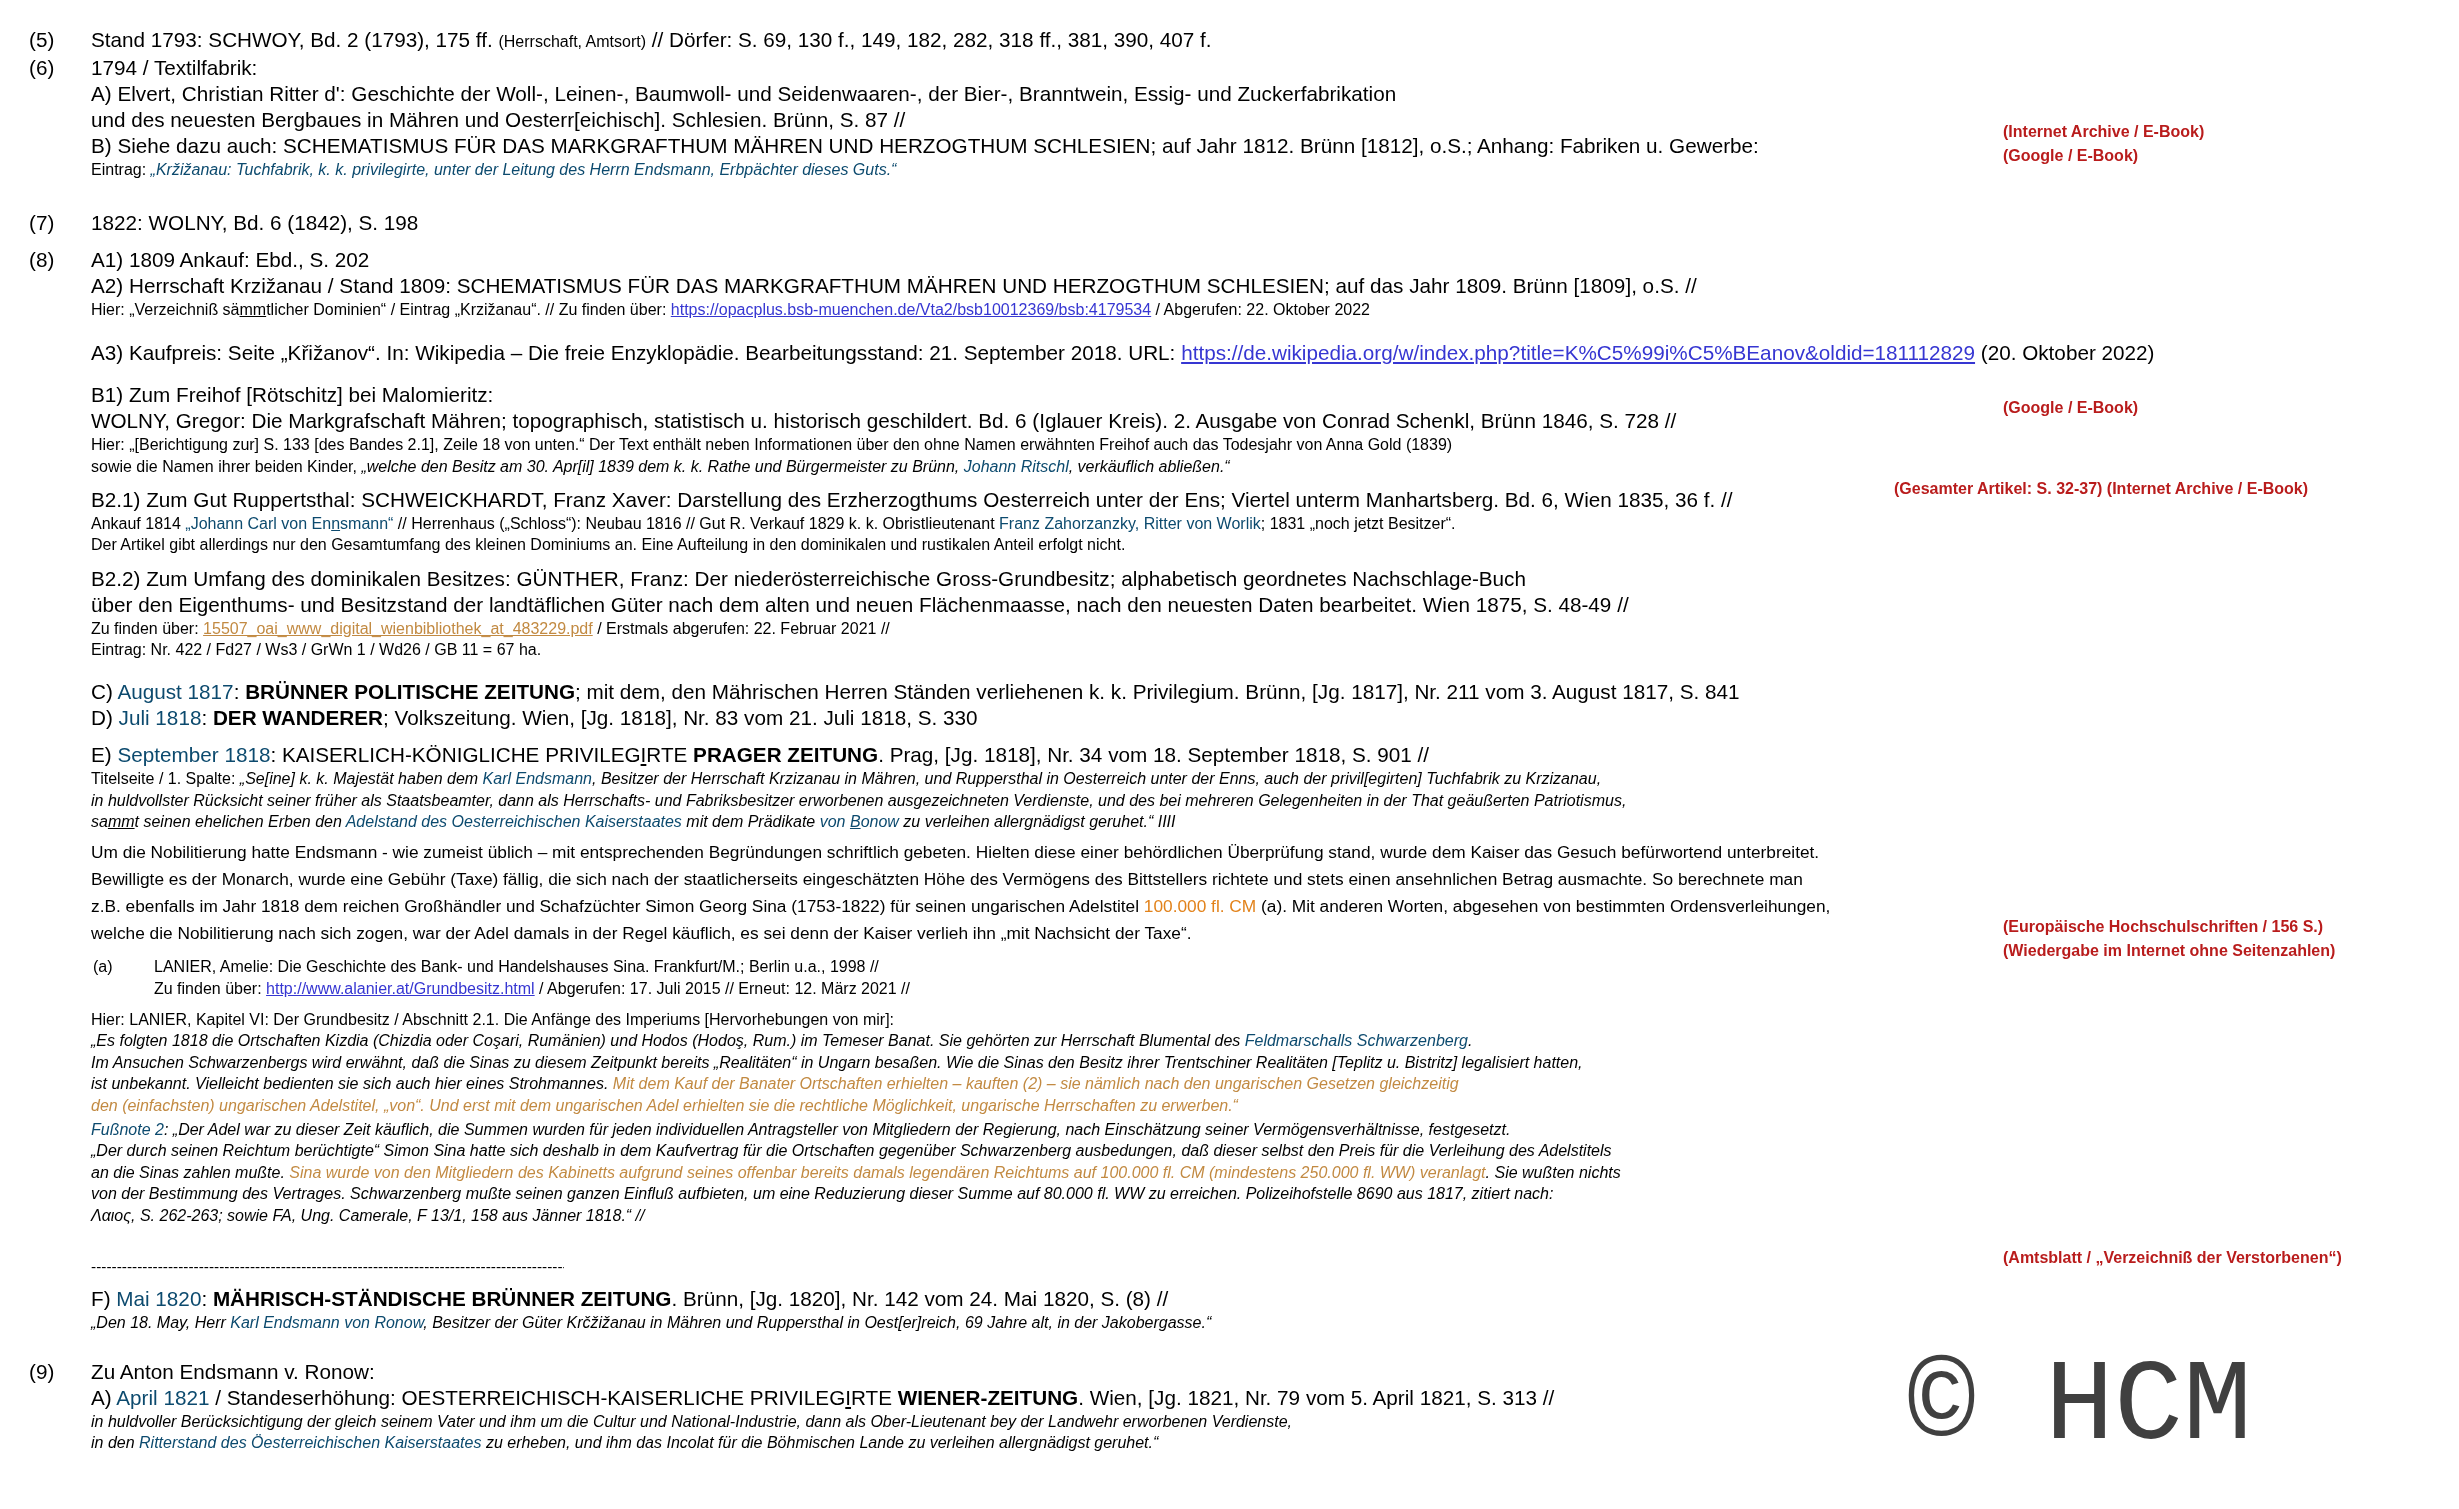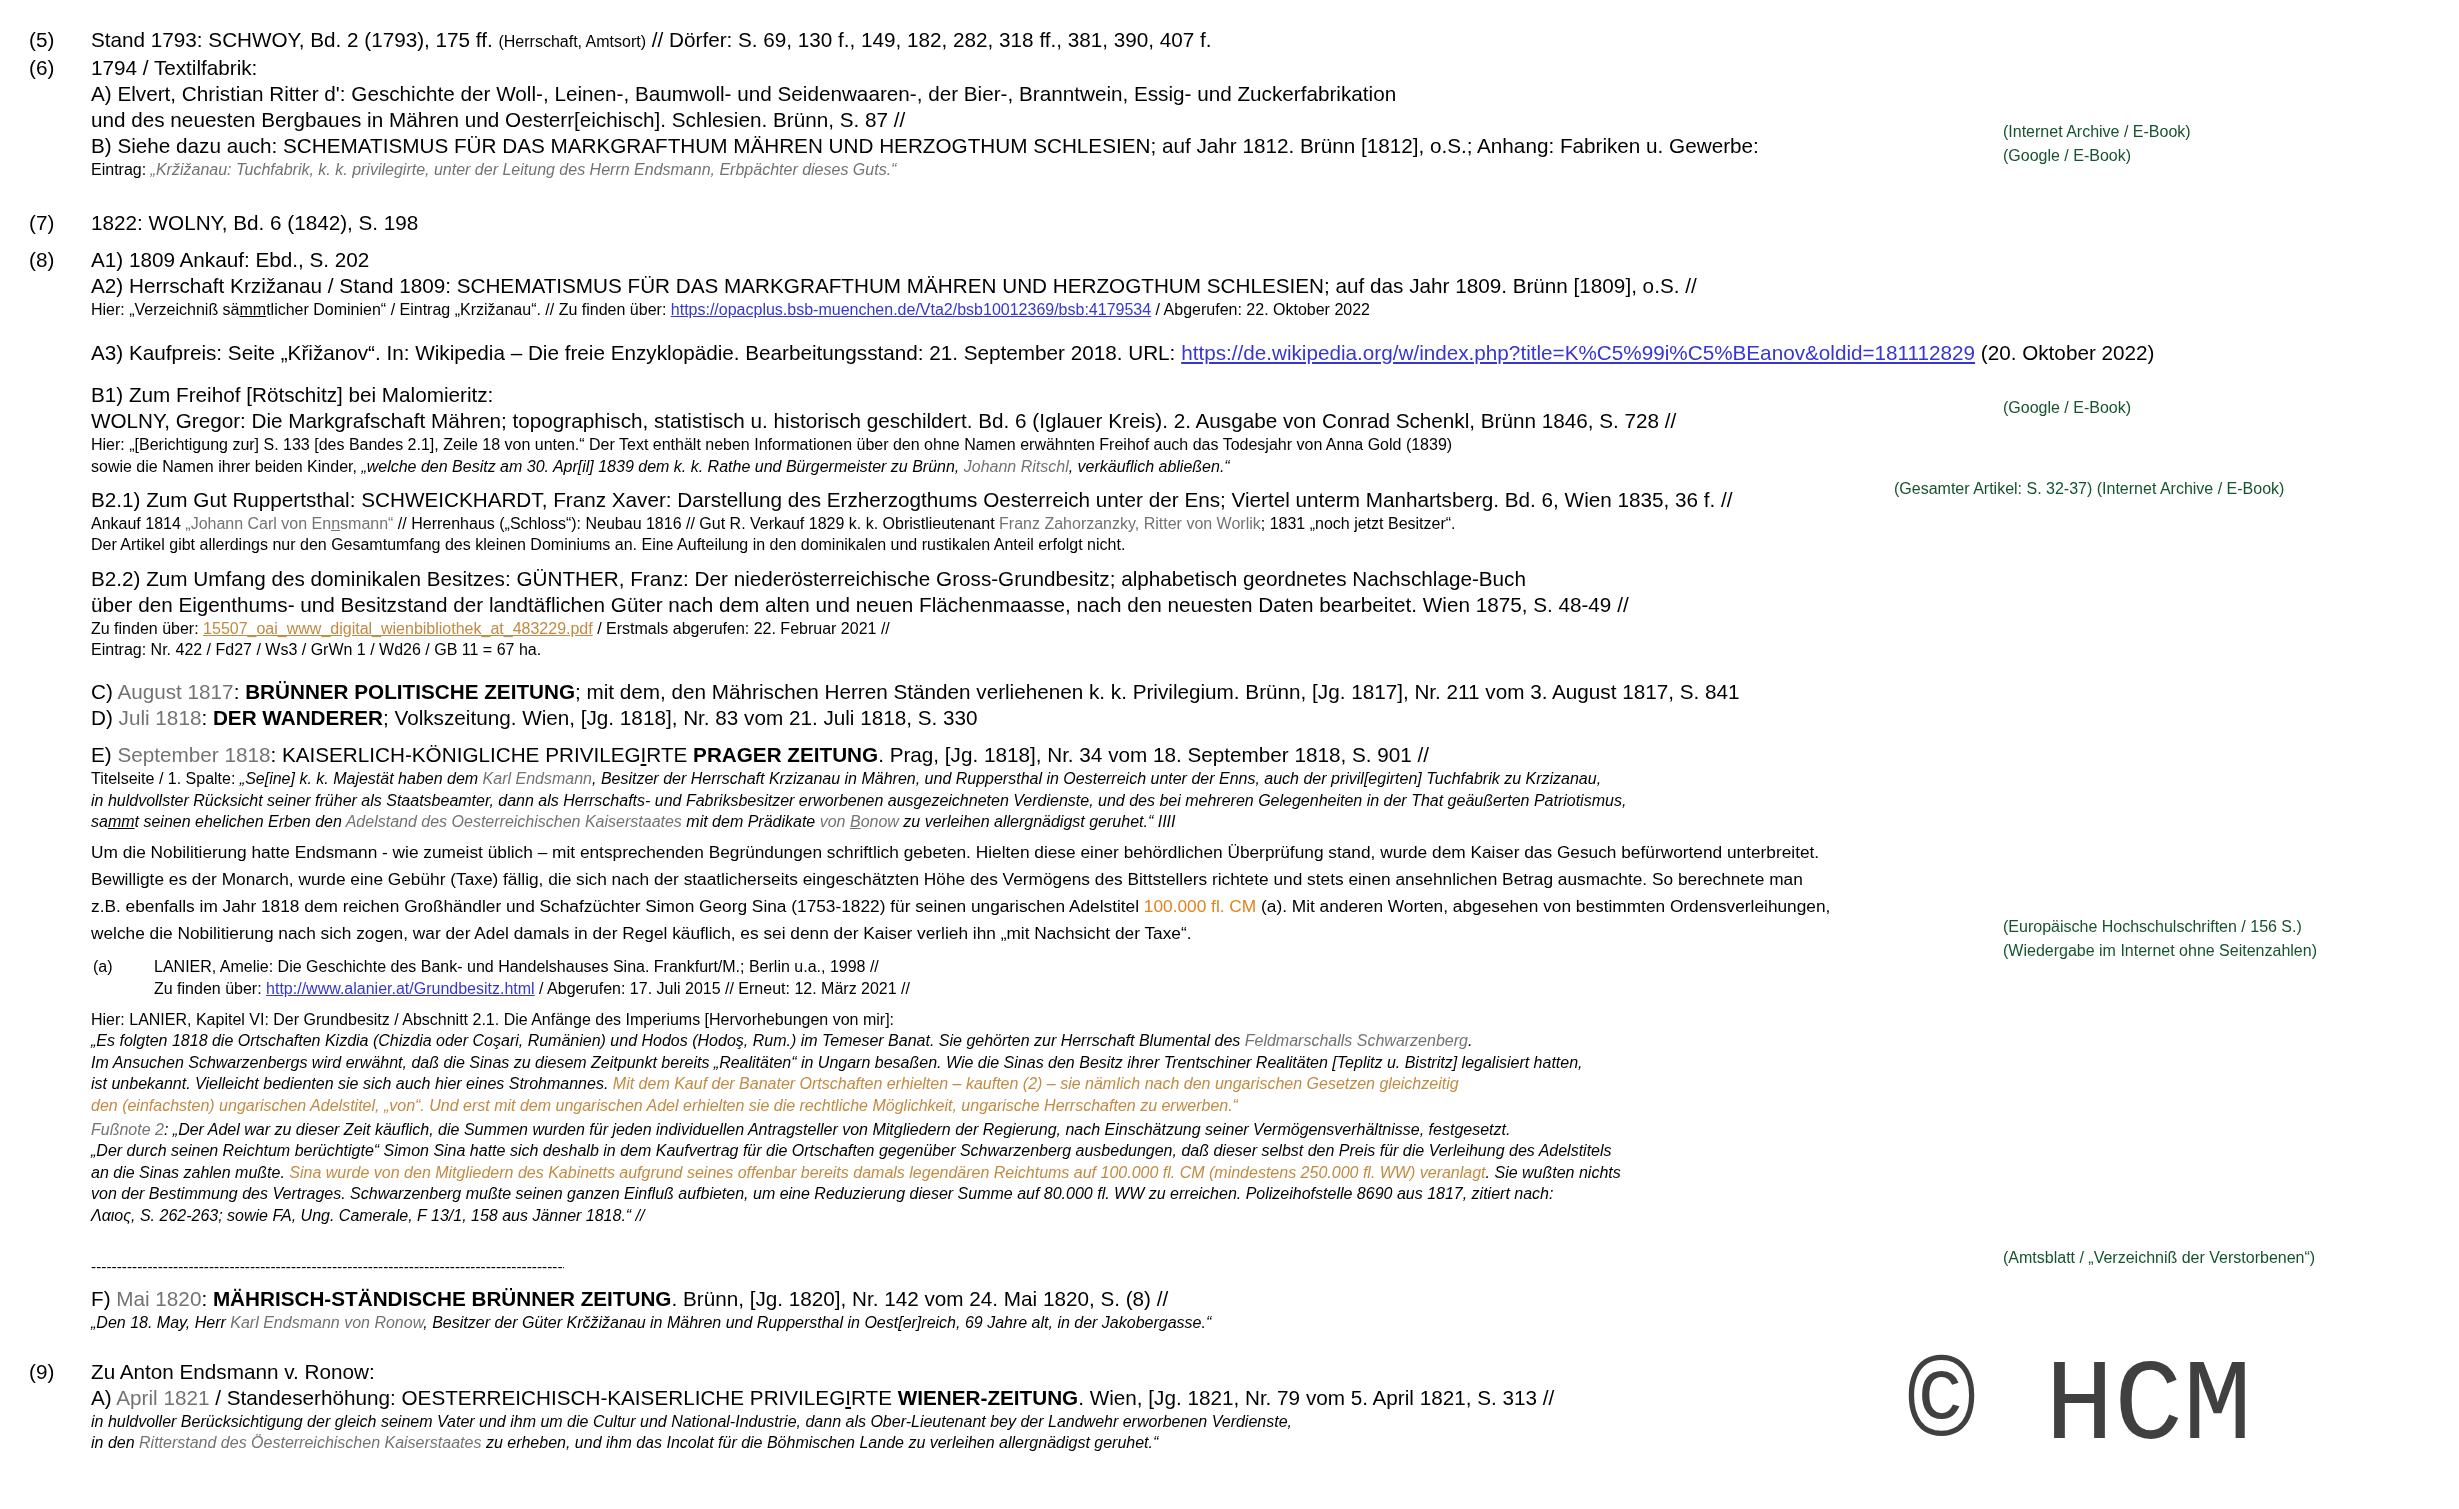--- a/index.html
+++ b/index.html
@@ -12,42 +12,42 @@
   .marker{position:absolute;left:29px;top:0;font-size:20.7px;line-height:26px;}
   .line{white-space:nowrap;}
   .line.main{font-size:20.7px;line-height:26px;}
   .line.small{font-size:16px;line-height:21.6px;}
   .line.para{font-size:17.3px;line-height:27px;}
   .line.sepline{font-size:15.4px;line-height:21px;letter-spacing:0px;width:473px;overflow:hidden;}
   .b{font-weight:bold;}
   .i{font-style:italic;}
   .u{text-decoration:underline;}
   .sm{font-size:16px;}
-  .blue{color:#737373;}
+  .blue{color:#0c4a6e;}
   .link{color:#3636D2;text-decoration:underline;}
   .tan{color:#C28A42;}
   .or{color:#E2821A;}
   
   #e7{margin-top:29px}
   #e8a{margin-top:11.5px}
   #e8a3{margin-top:19px}
   #e8b1{margin-top:16.3px}
   #e8b21{margin-top:9.6px}
   #e8b22{margin-top:9.6px}
   #e8cd{margin-top:18px}
   #e8e{margin-top:11.5px}
   #e8para{margin-top:5.8px}
   #e8lanier{margin-top:9.6px;padding-left:154px;}
   #e8lanier .marker{left:93px;font-size:16px;line-height:21.6px;}
   #e8hier{margin-top:9px}
   #e8fn{margin-top:2px}
   #sep{margin-top:29px}
   #e8f{margin-top:9.6px}
   #e9{margin-top:25px}
-  .note{position:absolute;left:2003px;font-size:16px;white-space:nowrap;color:#14532d;}
+  .note{position:absolute;left:2003px;font-size:16px;white-space:nowrap;color:#b91c1c;font-weight:bold;}
   #sn1{top:123px}
   #sn2{top:147px}
   #sn3{top:399px}
   #sn4{top:480px;left:1894px}
   #sn5{top:918px}
   #sn6{top:942px}
   #sn7{top:1249px}
   .watermark{
     position:absolute;left:1907px;top:1350px;
     font-size:115px;line-height:115px;color:#404040;white-space:nowrap;

